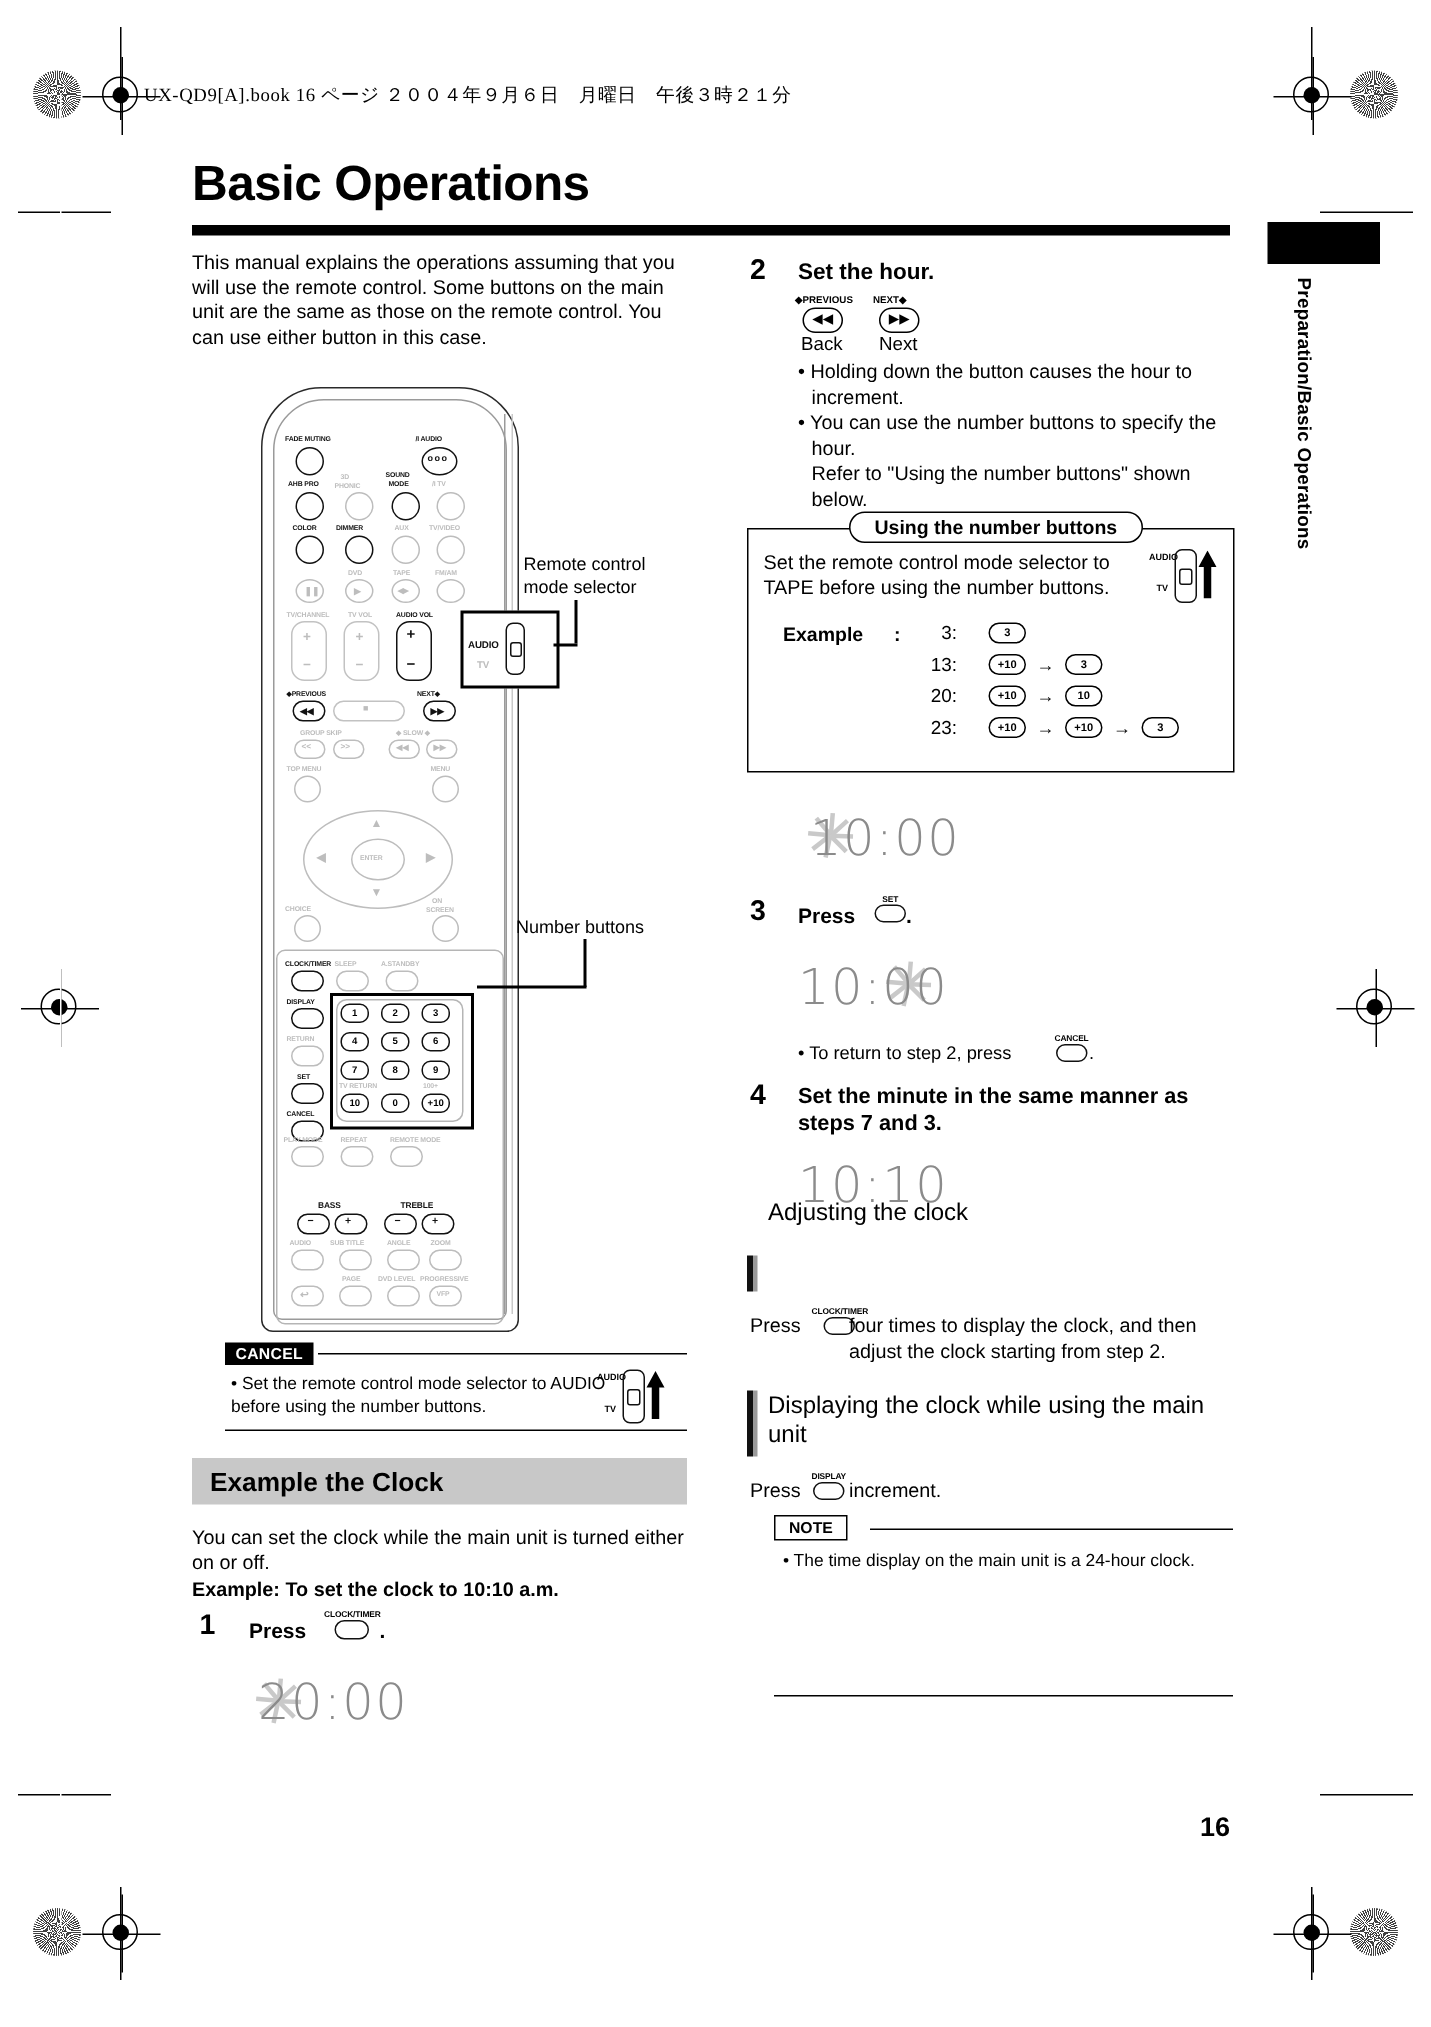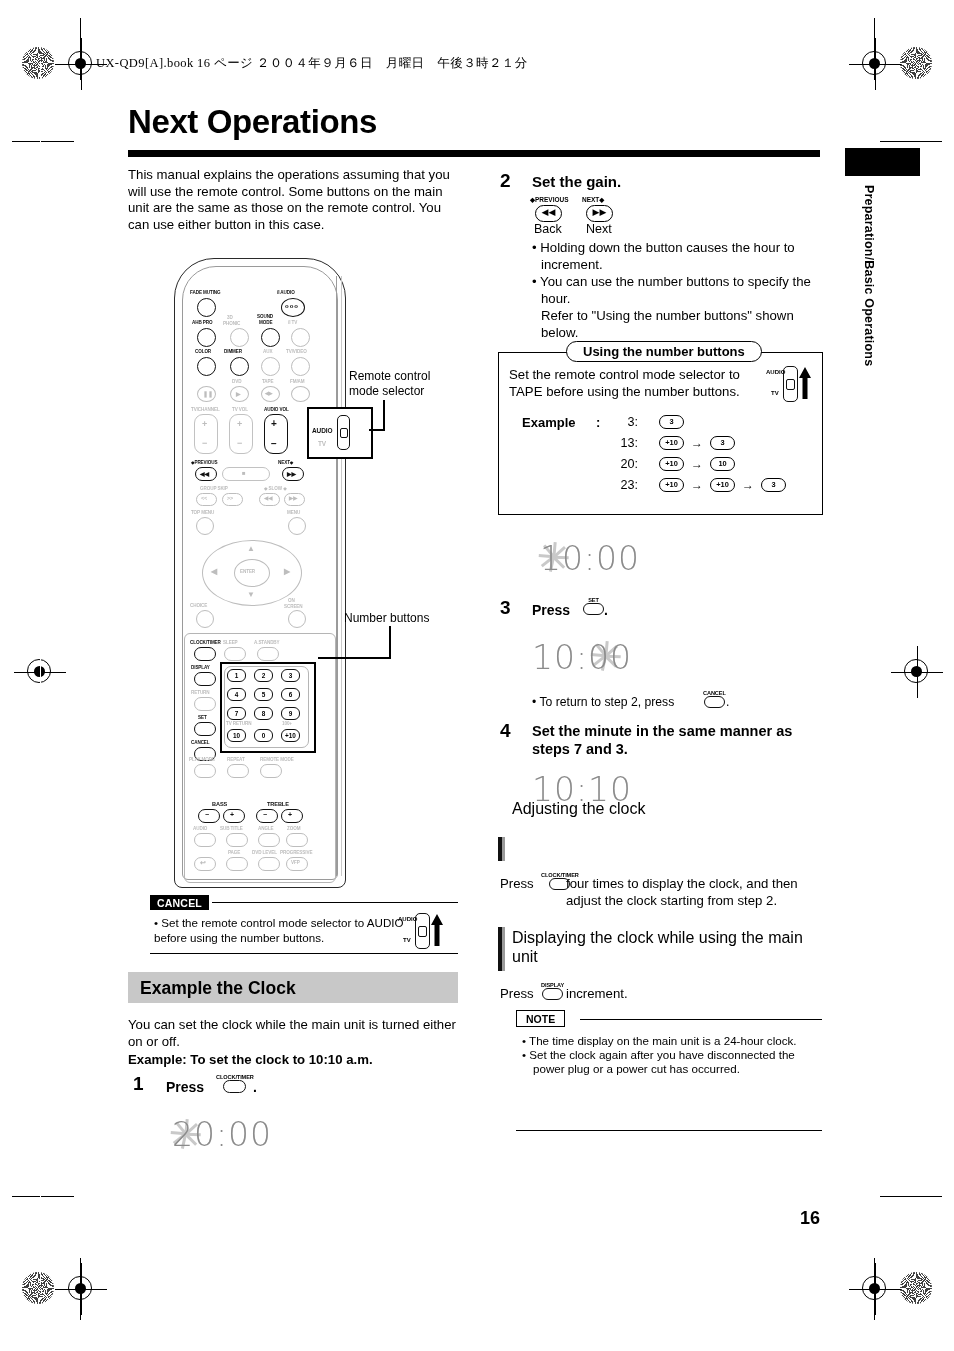--- a/index.html
+++ b/index.html
@@ -183,21 +183,21 @@
 <div class="vline" style="left:80px;top:1258px;height:62px;"></div>
 <div class="vline" style="left:874px;top:1258px;height:62px;"></div>
 <div class="hline" style="left:12px;top:141px;width:62px;"></div>
 <div class="hline" style="left:880px;top:141px;width:62px;"></div>
 <div class="hline" style="left:12px;top:1196px;width:62px;"></div>
 <div class="hline" style="left:880px;top:1196px;width:62px;"></div>
 <div class="vline" style="left:40px;top:62px;height:1222px;background:#fff;"></div>
 
 <div class="bookhdr">UX-QD9[A].book   16 ページ  ２００４年９月６日　月曜日　午後３時２１分</div>
 
-<div class="pagetitle">Next Operations</div>
+<div class="pagetitle">Basic Operations</div>
 <div class="titlerule"></div>
 
 <div class="sidetab"></div>
 <div class="sidetab-label">Preparation/Basic Operations</div>
 
 <div class="colL">
   <div class="body-text">This manual explains the operations assuming that you will use the remote control. Some buttons on the main unit are the same as those on the remote control. You can use either button in this case.</div>
 </div>
 
 <div class="remote-wrap">
@@ -419,21 +419,21 @@
   <i style="transform:rotate(95deg)"></i>
     <i style="transform:rotate(140deg)"></i>
   <i style="transform:rotate(185deg)"></i>
     <i style="transform:rotate(228deg)"></i>
   <i style="transform:rotate(272deg)"></i>
     <i style="transform:rotate(315deg)"></i>
 </div>
 <div class="clock" style="left:172px;top:1115px;">20:00</div>
 
 <div class="stepnum" style="left:500px;top:170px;">2</div>
-<div class="stephead" style="left:532px;top:173px;font-size:15px;">Set the gain.</div>
+<div class="stephead" style="left:532px;top:173px;font-size:15px;">Set the hour.</div>
 
 <div style="position:absolute;left:530px;top:196px;font-size:6.5px;font-weight:bold;">◆<span>PREVIOUS</span></div>
 <div style="position:absolute;left:582px;top:196px;font-size:6.5px;font-weight:bold;"><span>NEXT</span>◆</div>
 <div class="skipbtn" style="position:absolute;left:535px;top:205px;">◀◀</div>
 <div class="skipbtn" style="position:absolute;left:586px;top:205px;">▶▶</div>
 <div style="position:absolute;left:534px;top:222px;font-size:12.5px;">Back</div>
 <div style="position:absolute;left:586px;top:222px;font-size:12.5px;">Next</div>
 
 <div class="body-text" style="position:absolute;left:532px;top:240px;width:295px;text-indent:-9px;padding-left:9px;">• Holding down the button causes the hour to increment.</div>
 <div class="body-text" style="position:absolute;left:532px;top:274px;width:295px;text-indent:-9px;padding-left:9px;">• You can use the number buttons to specify the hour.</div>
@@ -549,18 +549,17 @@
   <span class="cap">DISPLAY</span>
   <span class="ov sm"></span>
 </div>
 <div class="body-text" style="position:absolute;left:566px;top:986px;">increment.</div>
 
 <div class="notebox">
   <div class="note-tag">NOTE</div>
   <div class="note-top"></div>
   <div class="note-list">
     <div>• The time display on the main unit is a 24-hour clock.</div>
-    <div>• Set the clock again after you have disconnected the power plug or a power cut has occurred.</div>
   </div>
   <div class="note-bot"></div>
 </div>
 
 <div class="pagenum">16</div>
 
 </body></html>

